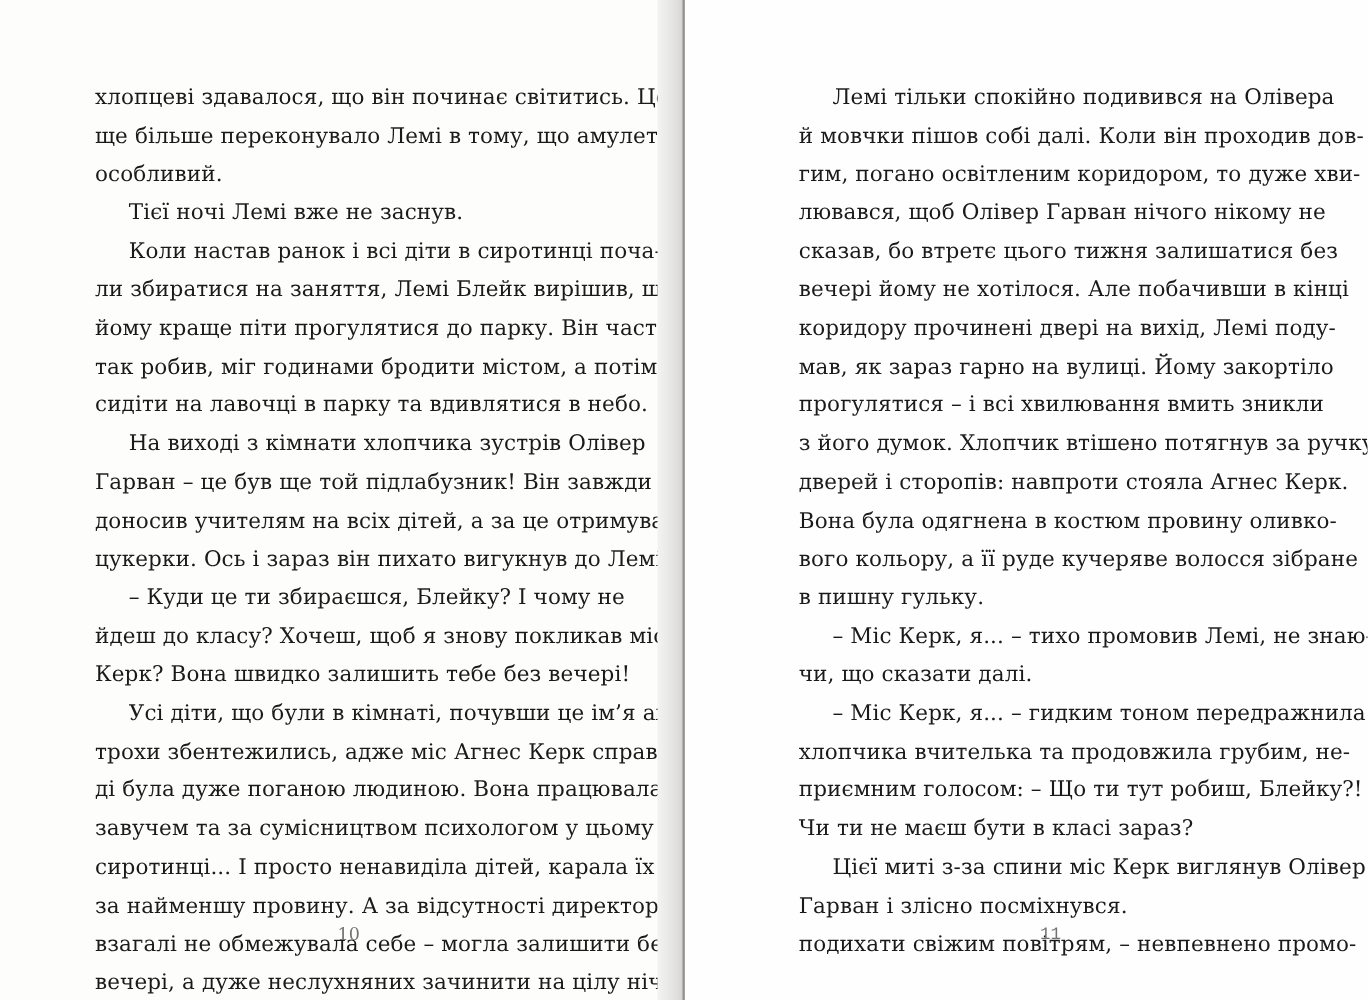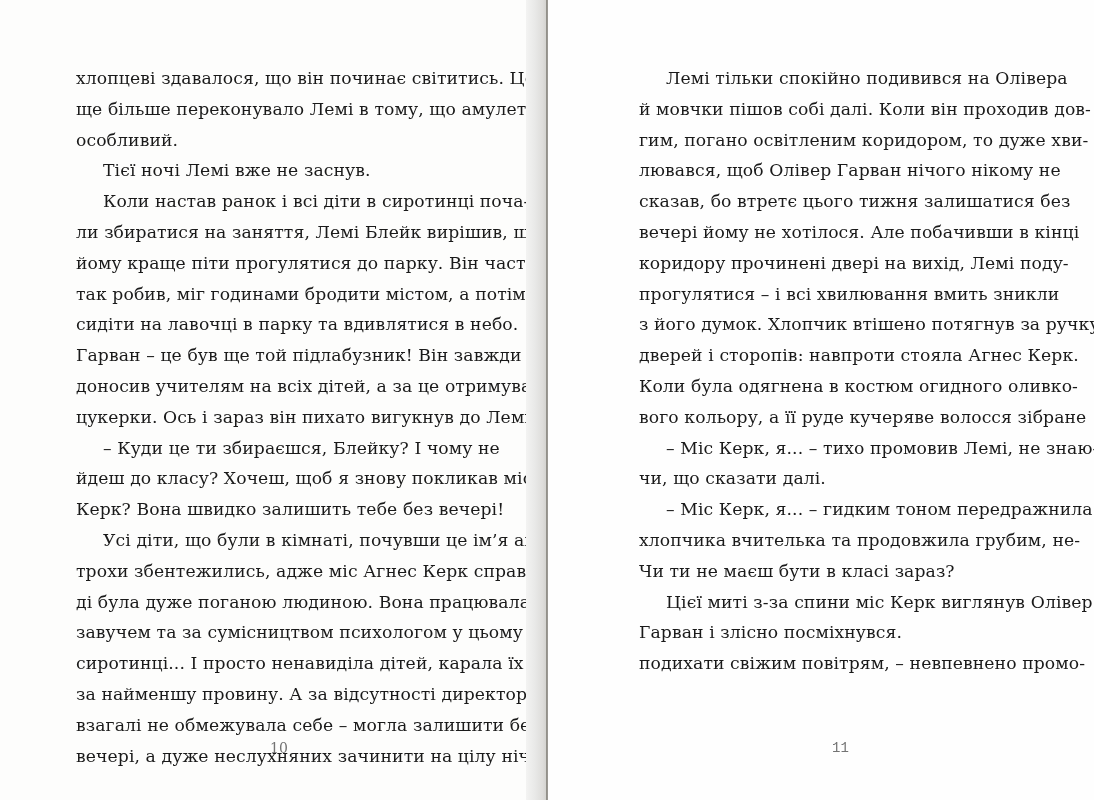--- a/index.html
+++ b/index.html
@@ -91,20 +91,21 @@
     <div class="text-block" id="left-text">
         <div class="line">хлопцеві здавалося, що він починає світитись. Це</div>
         <div class="line">ще більше переконувало Лемі в тому, що амулет</div>
         <div class="line last">особливий.</div>
         <div class="line indent last">Тієї ночі Лемі вже не заснув.</div>
         <div class="line indent">Коли настав ранок і всі діти в сиротинці поча-</div>
         <div class="line">ли збиратися на заняття, Лемі Блейк вирішив, що</div>
         <div class="line">йому краще піти прогулятися до парку. Він часто</div>
         <div class="line">так робив, міг годинами бродити містом, а потім</div>
         <div class="line last">сидіти на лавочці в парку та вдивлятися в небо.</div>
+        <div class="line indent">На виході з кімнати хлопчика зустрів Олівер</div>
         <div class="line">Гарван – це був ще той підлабузник! Він завжди</div>
         <div class="line">доносив учителям на всіх дітей, а за це отримував</div>
         <div class="line last">цукерки. Ось і зараз він пихато вигукнув до Лемі:</div>
         <div class="line indent">– Куди це ти збираєшся, Блейку? І чому не</div>
         <div class="line">йдеш до класу? Хочеш, щоб я знову покликав міс</div>
         <div class="line last">Керк? Вона швидко залишить тебе без вечері!</div>
         <div class="line indent">Усі діти, що були в кімнаті, почувши це ім’я аж</div>
         <div class="line">трохи збентежились, адже міс Агнес Керк справ-</div>
         <div class="line">ді була дуже поганою людиною. Вона працювала</div>
         <div class="line">завучем та за сумісництвом психологом у цьому</div>
@@ -121,29 +122,32 @@
 
   <div class="page page-right">
     <div class="text-block" id="right-text">
         <div class="line indent">Лемі тільки спокійно подивився на Олівера</div>
         <div class="line">й мовчки пішов собі далі. Коли він проходив дов-</div>
         <div class="line">гим, погано освітленим коридором, то дуже хви-</div>
         <div class="line">лювався, щоб Олівер Гарван нічого нікому не</div>
         <div class="line">сказав, бо втретє цього тижня залишатися без</div>
         <div class="line">вечері йому не хотілося. Але побачивши в кінці</div>
         <div class="line">коридору прочинені двері на вихід, Лемі поду-</div>
+        <div class="line">мав, як зараз гарно на вулиці. Йому закортіло</div>
         <div class="line">прогулятися – і всі хвилювання вмить зникли</div>
         <div class="line">з його думок. Хлопчик втішено потягнув за ручку</div>
         <div class="line">дверей і сторопів: навпроти стояла Агнес Керк.</div>
-        <div class="line">Коли була одягнена в костюм огидного оливко-</div>
+        <div class="line">Вона була одягнена в костюм провину оливко-</div>
         <div class="line">вого кольору, а її руде кучеряве волосся зібране</div>
+        <div class="line last">в пишну гульку.</div>
         <div class="line indent">– Міс Керк, я... – тихо промовив Лемі, не знаю-</div>
         <div class="line last">чи, що сказати далі.</div>
         <div class="line indent">– Міс Керк, я... – гидким тоном передражнила</div>
         <div class="line">хлопчика вчителька та продовжила грубим, не-</div>
+        <div class="line">приємним голосом: – Що ти тут робиш, Блейку?!</div>
         <div class="line last">Чи ти не маєш бути в класі зараз?</div>
         <div class="line indent">Цієї миті з-за спини міс Керк виглянув Олівер</div>
         <div class="line last">Гарван і злісно посміхнувся.</div>
         <div class="line">подихати свіжим повітрям, – невпевнено промо-</div>
       </div>
     <div class="page-number">11</div>
   </div>
 
 </div>
 

